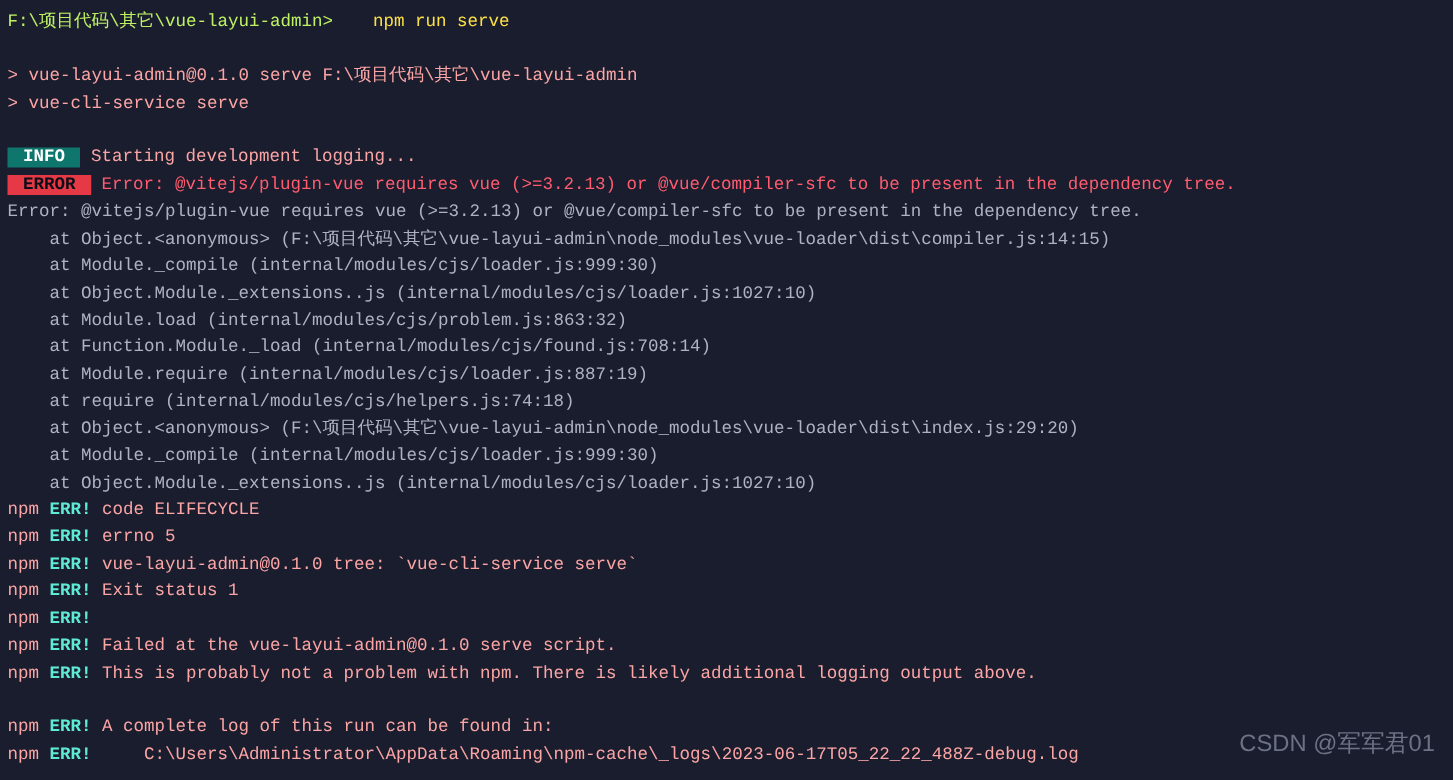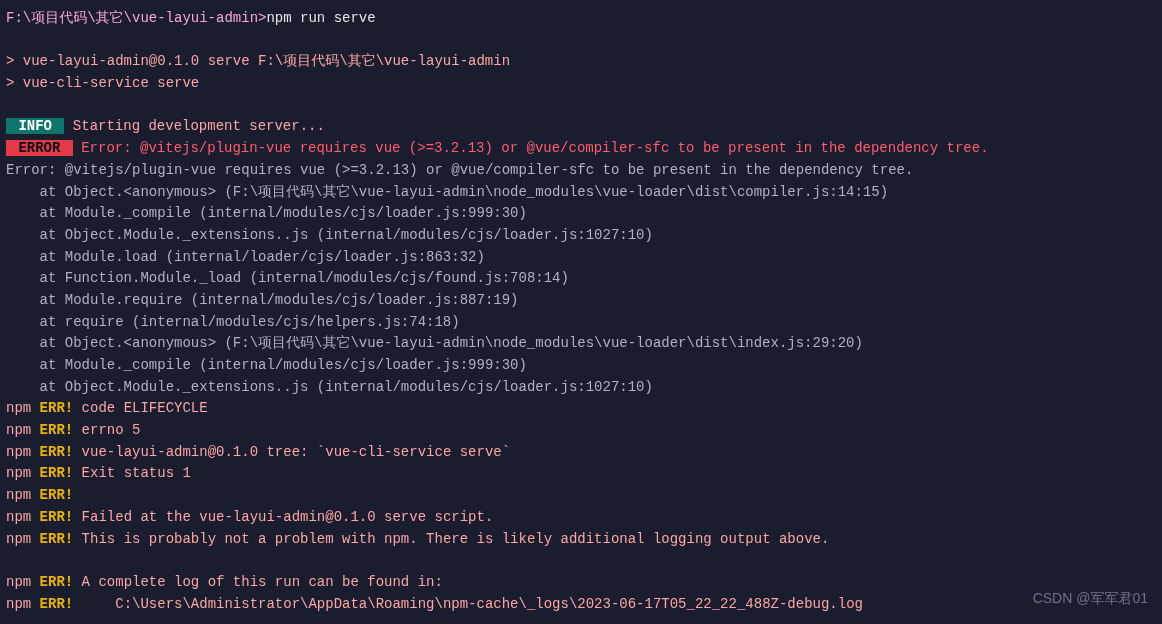--- a/index.html
+++ b/index.html
@@ -15,70 +15,70 @@
       line-height: 1.55;
       padding: 8px 6px;
       width: 1162px;
       height: 624px;
       overflow: hidden;
       position: relative;
     }
     .line {
       white-space: pre;
     }
-    .prompt-path { color: #f9a8d4; text-align: right; }
-    .cmd { color: #e5e5e5; }
+    .prompt-path { color: #bef264; text-align: right; }
+    .cmd { color: #fde047; margin-left: 32px; }
     .info-badge {
       background: #0f766e;
       color: #ffffff;
       padding: 0 4px;
       font-weight: bold;
     }
     .error-badge {
       background: #e63946;
       color: #0b0d18;
       padding: 0 4px;
       font-weight: bold;
       margin-top: 10px;
     }
     .white-text { color: #fca5a5; }
     .red-text { color: #ff5c6f; }
     .gray-text { color: #aeb2c2; }
-    .err-label { color: #eab308; font-weight: bold; }
+    .err-label { color: #5eead4; font-weight: bold; }
     .watermark {
       position: absolute;
       right: 14px;
       bottom: 14px;
       color: #6d7185;
-      font-size: 14px;
+      font-size: 19px;
       font-family: Arial, sans-serif;
     }
     .spacer { height: 1.55em; }
   </style>
 </head>
 <body>
 
 <div class="line"><span class="prompt-path">F:\项目代码\其它\vue-layui-admin&gt;</span><span class="cmd">npm run serve</span></div>
 
 <div class="spacer"></div>
 
 <div class="line white-text">&gt; vue-layui-admin@0.1.0 serve F:\项目代码\其它\vue-layui-admin</div>
 <div class="line white-text">&gt; vue-cli-service serve</div>
 
 <div class="spacer"></div>
 
-<div class="line"><span class="info-badge"> INFO </span><span class="white-text"> Starting development server...</span></div>
+<div class="line"><span class="info-badge"> INFO </span><span class="white-text"> Starting development logging...</span></div>
 
 <div class="line"><span class="error-badge"> ERROR </span><span class="red-text"> Error: @vitejs/plugin-vue requires vue (&gt;=3.2.13) or @vue/compiler-sfc to be present in the dependency tree.</span></div>
 
 <div class="line gray-text">Error: @vitejs/plugin-vue requires vue (&gt;=3.2.13) or @vue/compiler-sfc to be present in the dependency tree.</div>
 <div class="line gray-text">    at Object.&lt;anonymous&gt; (F:\项目代码\其它\vue-layui-admin\node_modules\vue-loader\dist\compiler.js:14:15)</div>
 <div class="line gray-text">    at Module._compile (internal/modules/cjs/loader.js:999:30)</div>
 <div class="line gray-text">    at Object.Module._extensions..js (internal/modules/cjs/loader.js:1027:10)</div>
-<div class="line gray-text">    at Module.load (internal/loader/cjs/loader.js:863:32)</div>
+<div class="line gray-text">    at Module.load (internal/modules/cjs/problem.js:863:32)</div>
 <div class="line gray-text">    at Function.Module._load (internal/modules/cjs/found.js:708:14)</div>
 <div class="line gray-text">    at Module.require (internal/modules/cjs/loader.js:887:19)</div>
 <div class="line gray-text">    at require (internal/modules/cjs/helpers.js:74:18)</div>
 <div class="line gray-text">    at Object.&lt;anonymous&gt; (F:\项目代码\其它\vue-layui-admin\node_modules\vue-loader\dist\index.js:29:20)</div>
 <div class="line gray-text">    at Module._compile (internal/modules/cjs/loader.js:999:30)</div>
 <div class="line gray-text">    at Object.Module._extensions..js (internal/modules/cjs/loader.js:1027:10)</div>
 
 <div class="line"><span class="white-text">npm </span><span class="err-label">ERR!</span><span class="white-text"> code ELIFECYCLE</span></div>
 <div class="line"><span class="white-text">npm </span><span class="err-label">ERR!</span><span class="white-text"> errno 5</span></div>
 <div class="line"><span class="white-text">npm </span><span class="err-label">ERR!</span><span class="white-text"> vue-layui-admin@0.1.0 tree: `vue-cli-service serve`</span></div>

